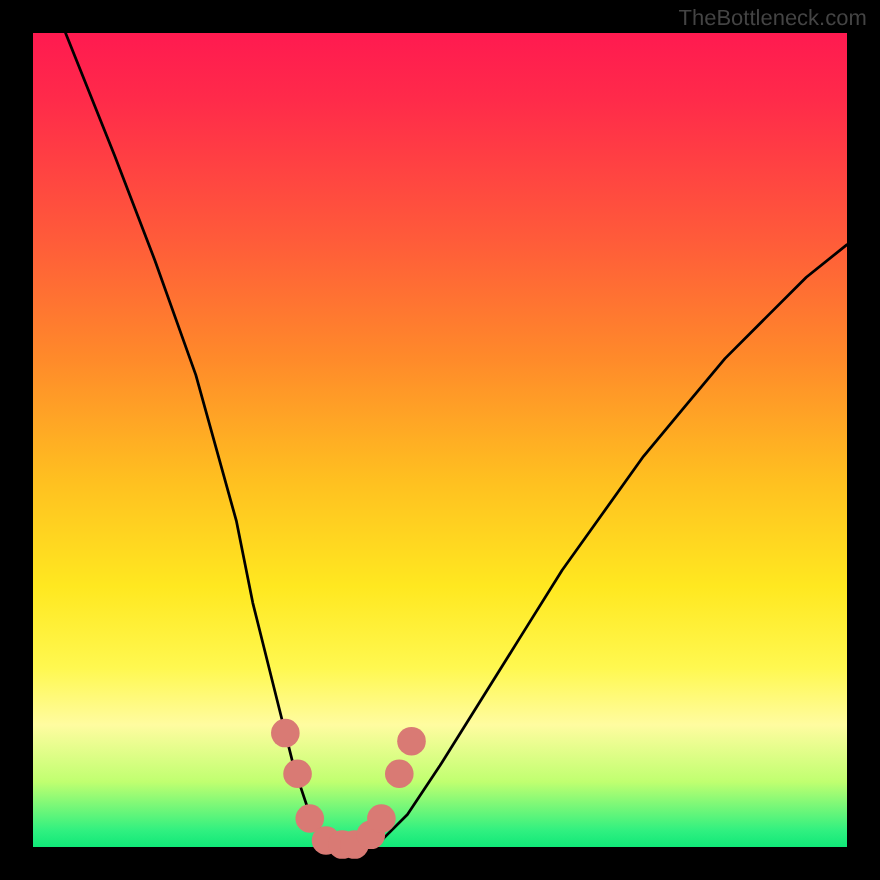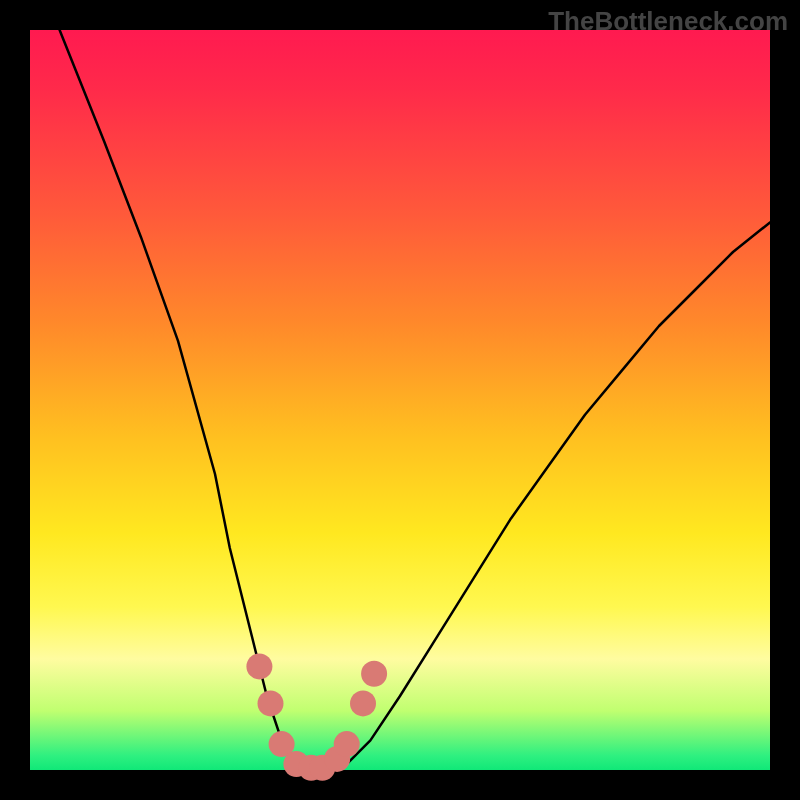--- a/index.html
+++ b/index.html
@@ -30,22 +30,22 @@
       #30f080 98%,
       #10e878 100%
     );
     overflow: visible;
   }
   .watermark {
     position: absolute;
     top: 6px;
     right: 12px;
     color: #444;
-    font-size: 26px;
-    font-weight: bold;
+    font-size: 20px;
+    font-weight: normal;
     font-family: Arial, Helvetica, sans-serif;
     letter-spacing: 0;
   }
   svg.curves {
     position: absolute;
     left: 0;
     top: 0;
     width: 740px;
     height: 740px;
     overflow: visible;

